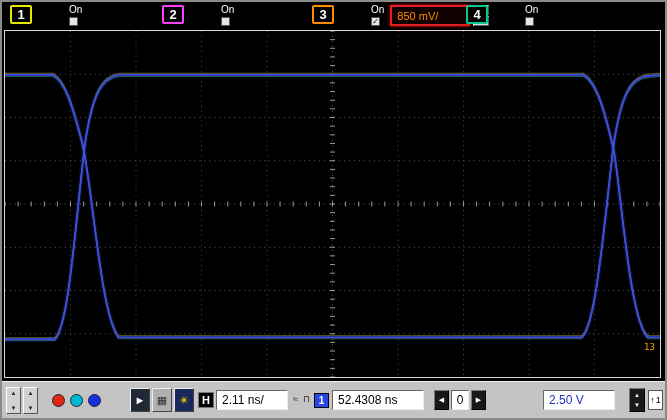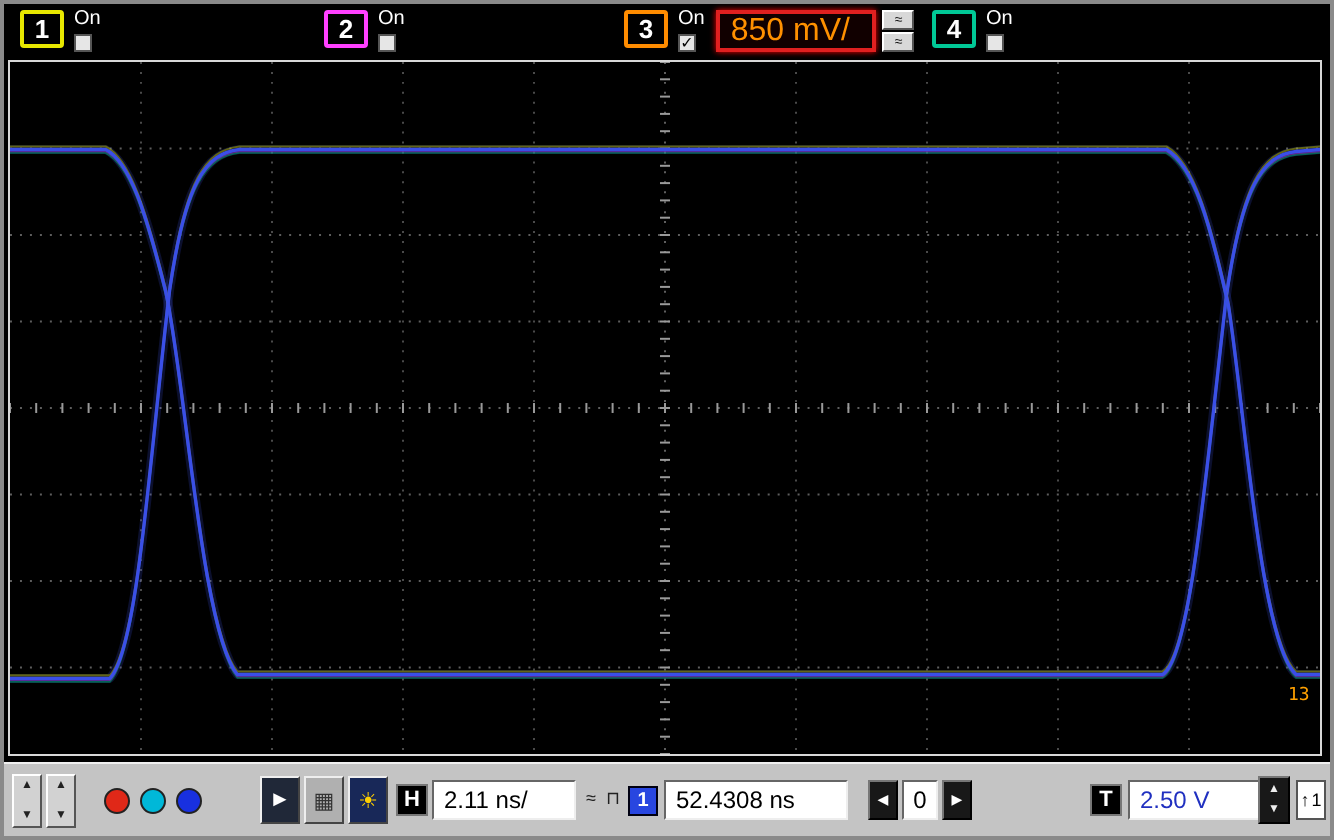--- a/index.html
+++ b/index.html
@@ -7,26 +7,26 @@
               font-family:"Liberation Sans", sans-serif; position:relative; }
 
   .outer-border { position:absolute; inset:0; border:2px solid #8a8a8a; pointer-events:none; z-index:50; }
 
   
   .topbar { position:absolute; left:2px; top:2px; right:2px; height:28px; background:#000; z-index:5; }
   .chgroup { position:absolute; top:3px; display:flex; align-items:flex-start; }
   .chnum { width:22px; height:19px; border:2px solid #888; border-radius:2px; background:#000;
            color:#fff; font-weight:bold; font-size:13px; display:flex; align-items:center;
            justify-content:center; margin-right:5px; }
-  .chcol { display:flex; flex-direction:column; gap:2px; }
+  .chcol { display:flex; flex-direction:column; gap:2px;margin-left:32px; }
   .onlabel { color:#fff; font-size:10px; line-height:10px; }
   .checkbox { width:9px; height:9px; background:#e6e6e6; border:1px solid #555; color:#000;
               font-size:8px; line-height:7px; text-align:center; }
   .scalefield { margin-left:6px; width:80px; height:21px; background:#100; border:2px solid #e02020;
-                box-shadow:0 0 3px #f00; color:#ff9000; font-size:16px; display:flex;
+                box-shadow:0 0 3px #f00; color:#ff9000; font-size:11px; display:flex;
                 align-items:center; padding-left:5px; }
   .minibtns { display:flex; flex-direction:column; gap:1px; margin-left:3px; }
   .minibtn { width:16px; height:10px; background:#d8d8d8; border:1px solid; border-color:#fff #555 #555 #fff;
              font-size:7px; line-height:7px; color:#111; text-align:center; padding:0; }
 
   
   #scope-svg { position:absolute; left:4px; top:30px; width:657px; height:348px;
                border:1px solid #d8d8d8; background:#000; z-index:4; }
   .gridline { stroke:#4a4a4a; stroke-width:1; stroke-dasharray:1 4; }
   .axisline { stroke:#5e5e5e; stroke-width:1; stroke-dasharray:1 4; }
@@ -268,21 +268,21 @@
   <span class="tinyicon" style="left:291px">≈</span>
   <span class="tinyicon" style="left:301px">⊓</span>
   <div class="badge" style="left:312px">1</div>
 
   <div class="field" style="left:330px;width:92px">52.4308 ns</div>
   <button class="arrbtn" style="left:432px">◀</button>
   <div class="field center" style="left:449px;width:18px">0</div>
   <button class="arrbtn" style="left:469px">▶</button>
 
   <div class="sqlabel" style="left:543px">T</div>
-  <div class="field blue" style="left:562px;width:72px">2.50 V</div>
+  <div class="field blue" style="left:541px;width:72px">2.50 V</div>
   <button class="spinbtn2" style="left:627px">
     <span>▲</span>
     <span>▼</span>
   </button>
   <div class="srcbox" style="left:646px">
     <span>↑</span>
     <span>1</span>
   </div>
 </div>
 

